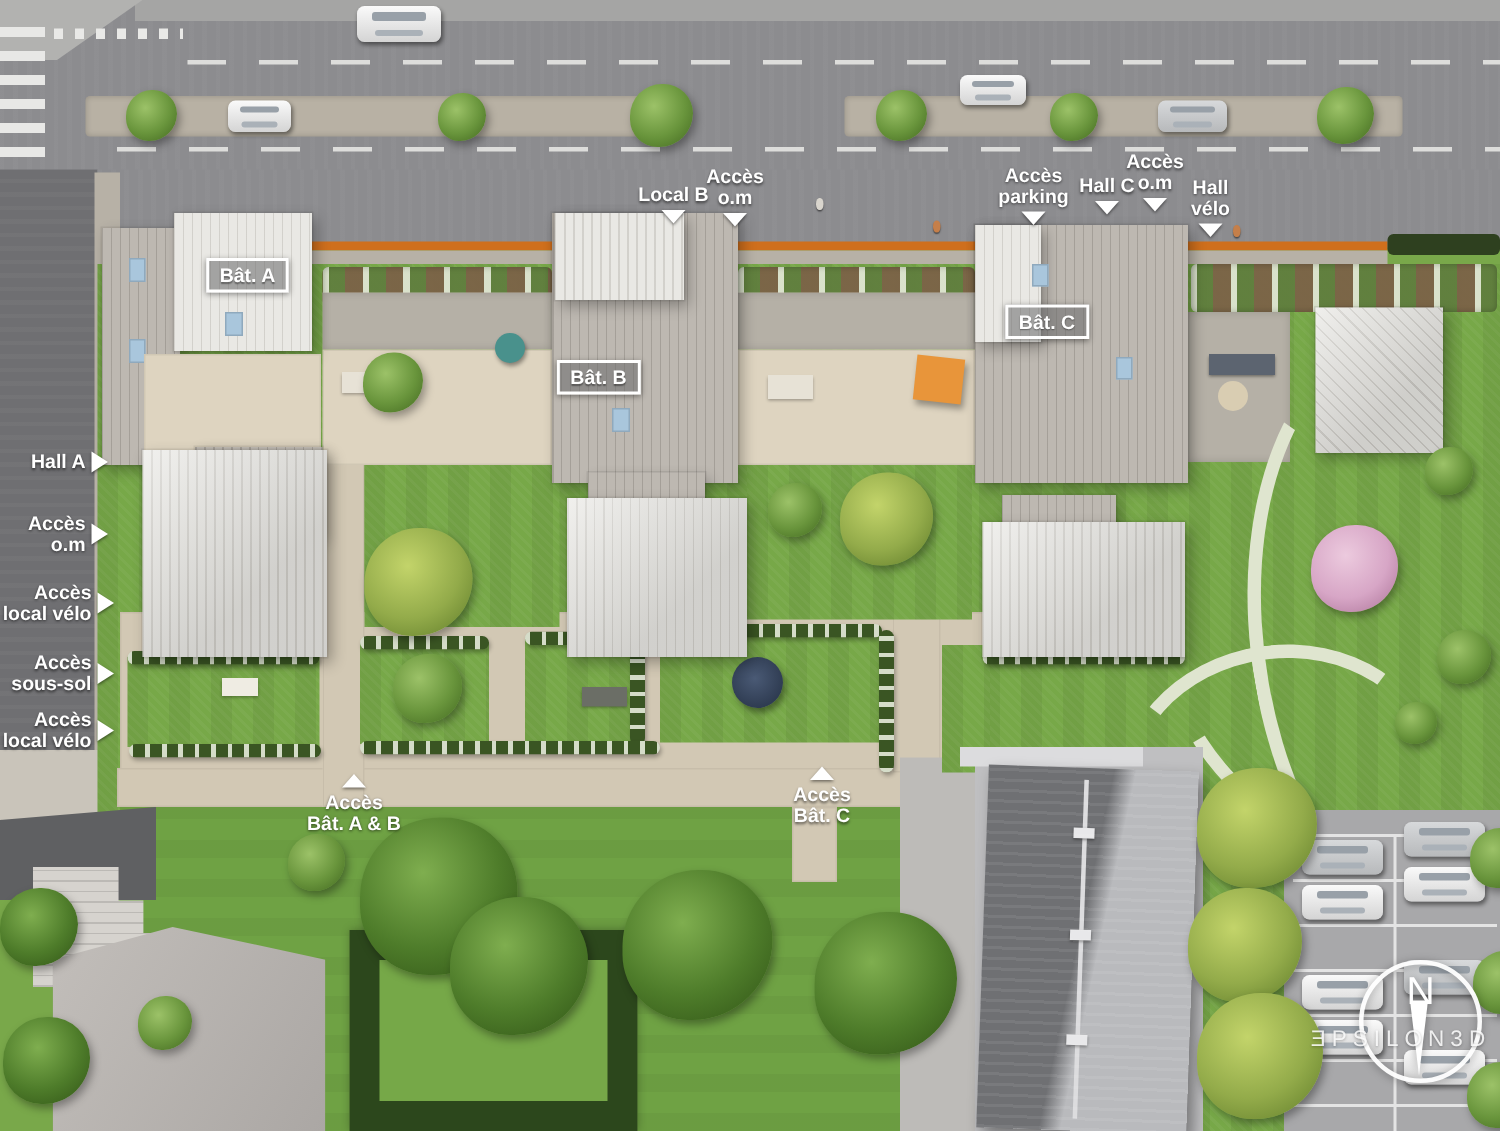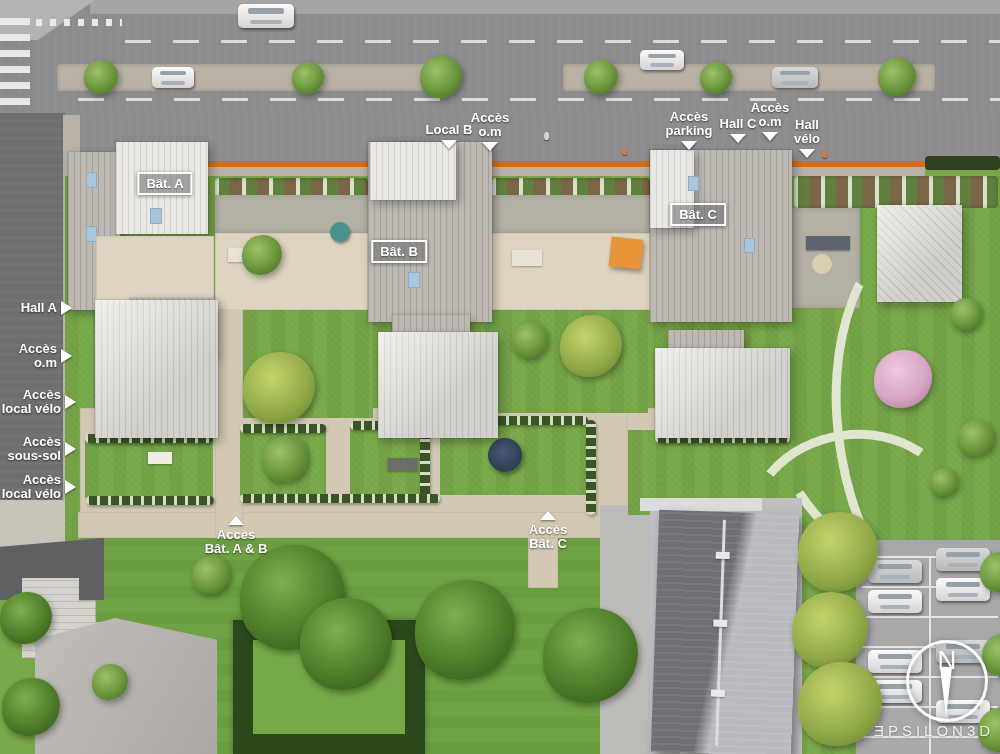--- a/index.html
+++ b/index.html
@@ -320,15 +320,15 @@
   <div class="abs lbl lbl-bot" style="left:500px;top:511px;width:96px;">
     <div class="arr-u"></div>
     <span>Accès</span>
     <span>Bât. C</span>
   </div>
 
   <div class="abs compass" style="left:906px;top:640px;width:76px;height:76px;">
     <div class="n">N</div>
     <div class="needle"></div>
   </div>
-  <div class="abs wm" style="left:872px;top:722px;width:124px;">ƎPSILON3D</div>
+  <div class="abs wm" style="left:872px;top:684px;width:124px;">ƎPSILON3D</div>
 
 </div>
 
 </body></html>

